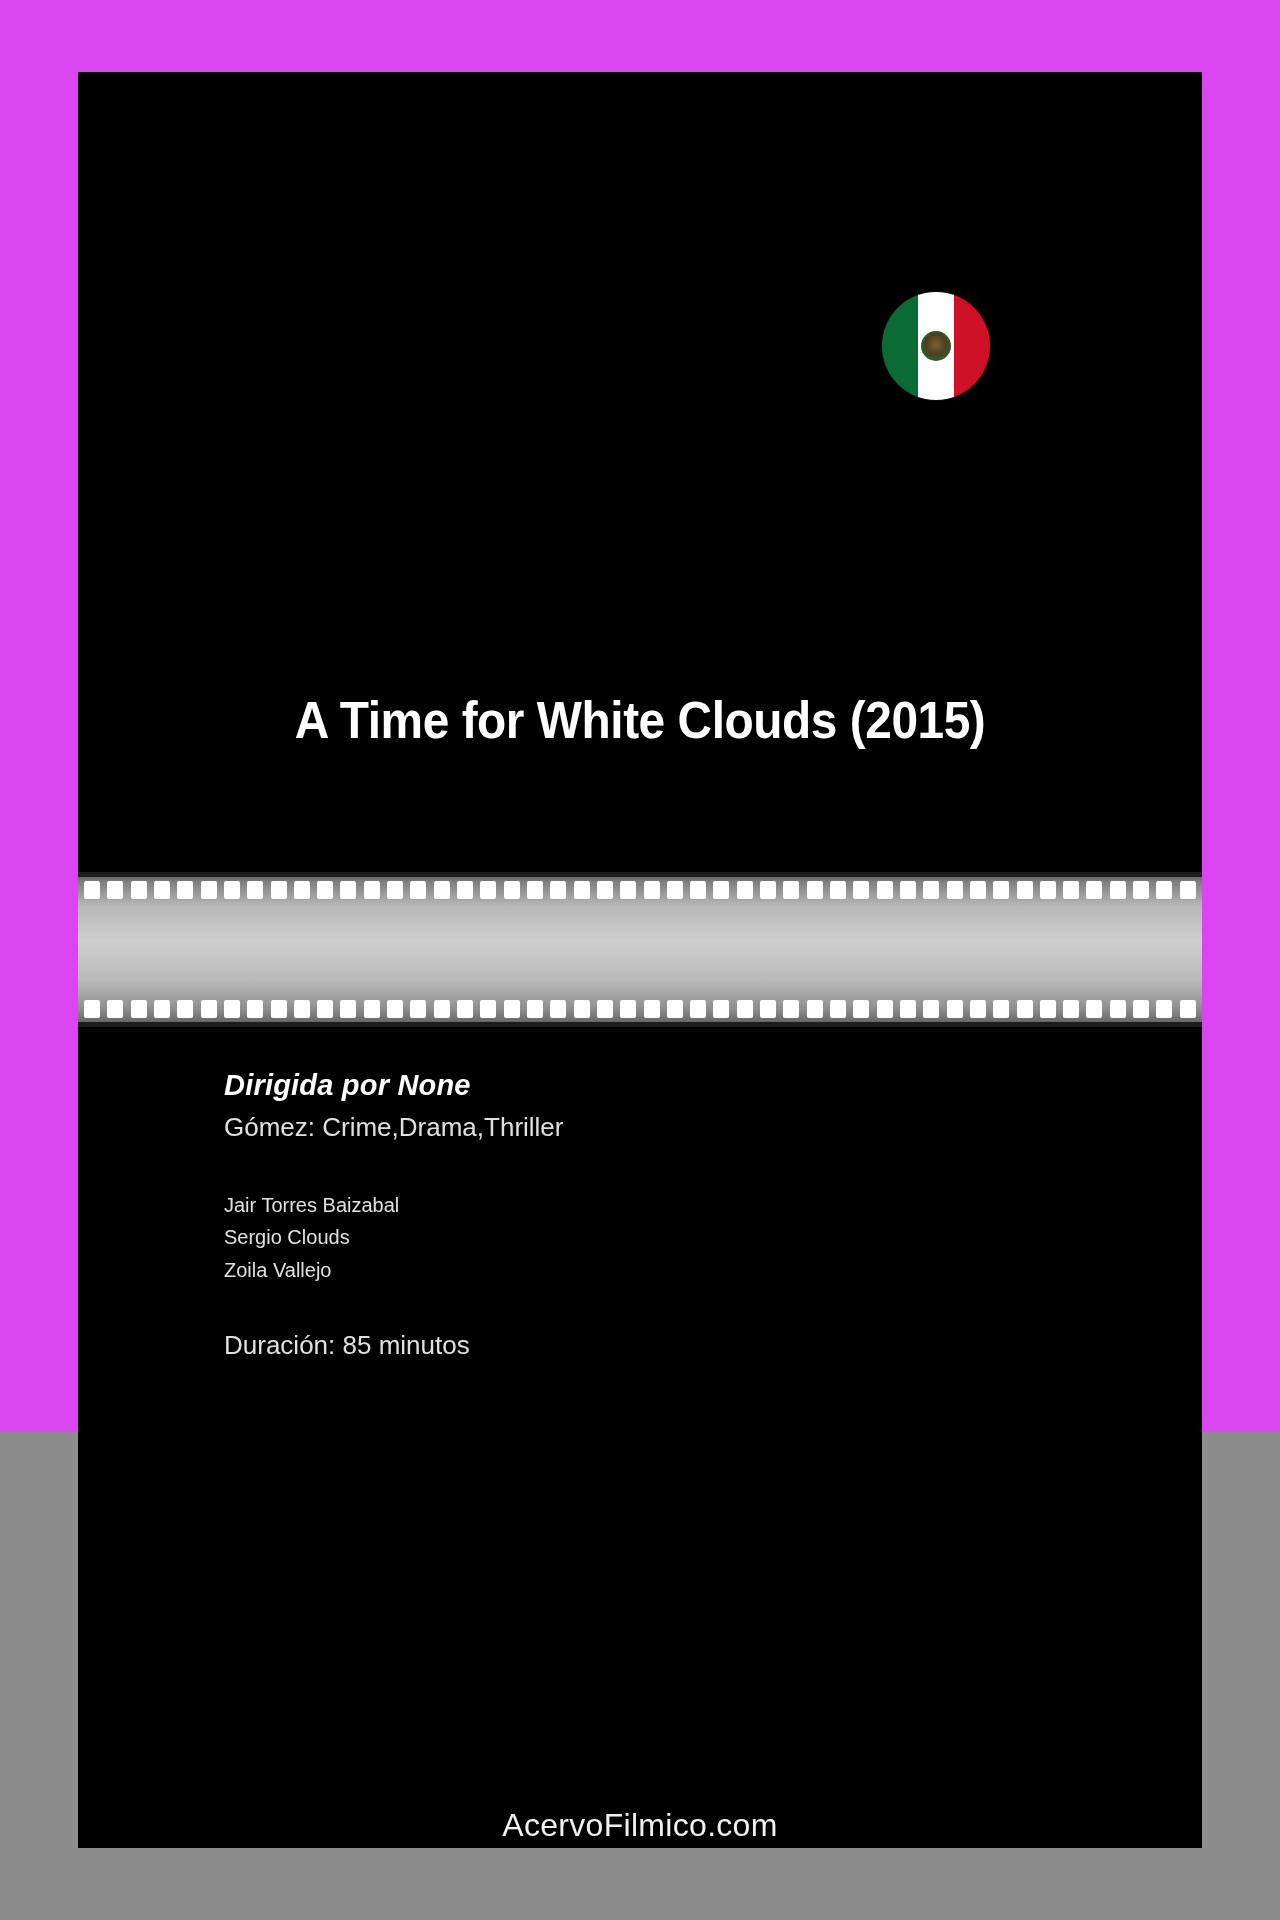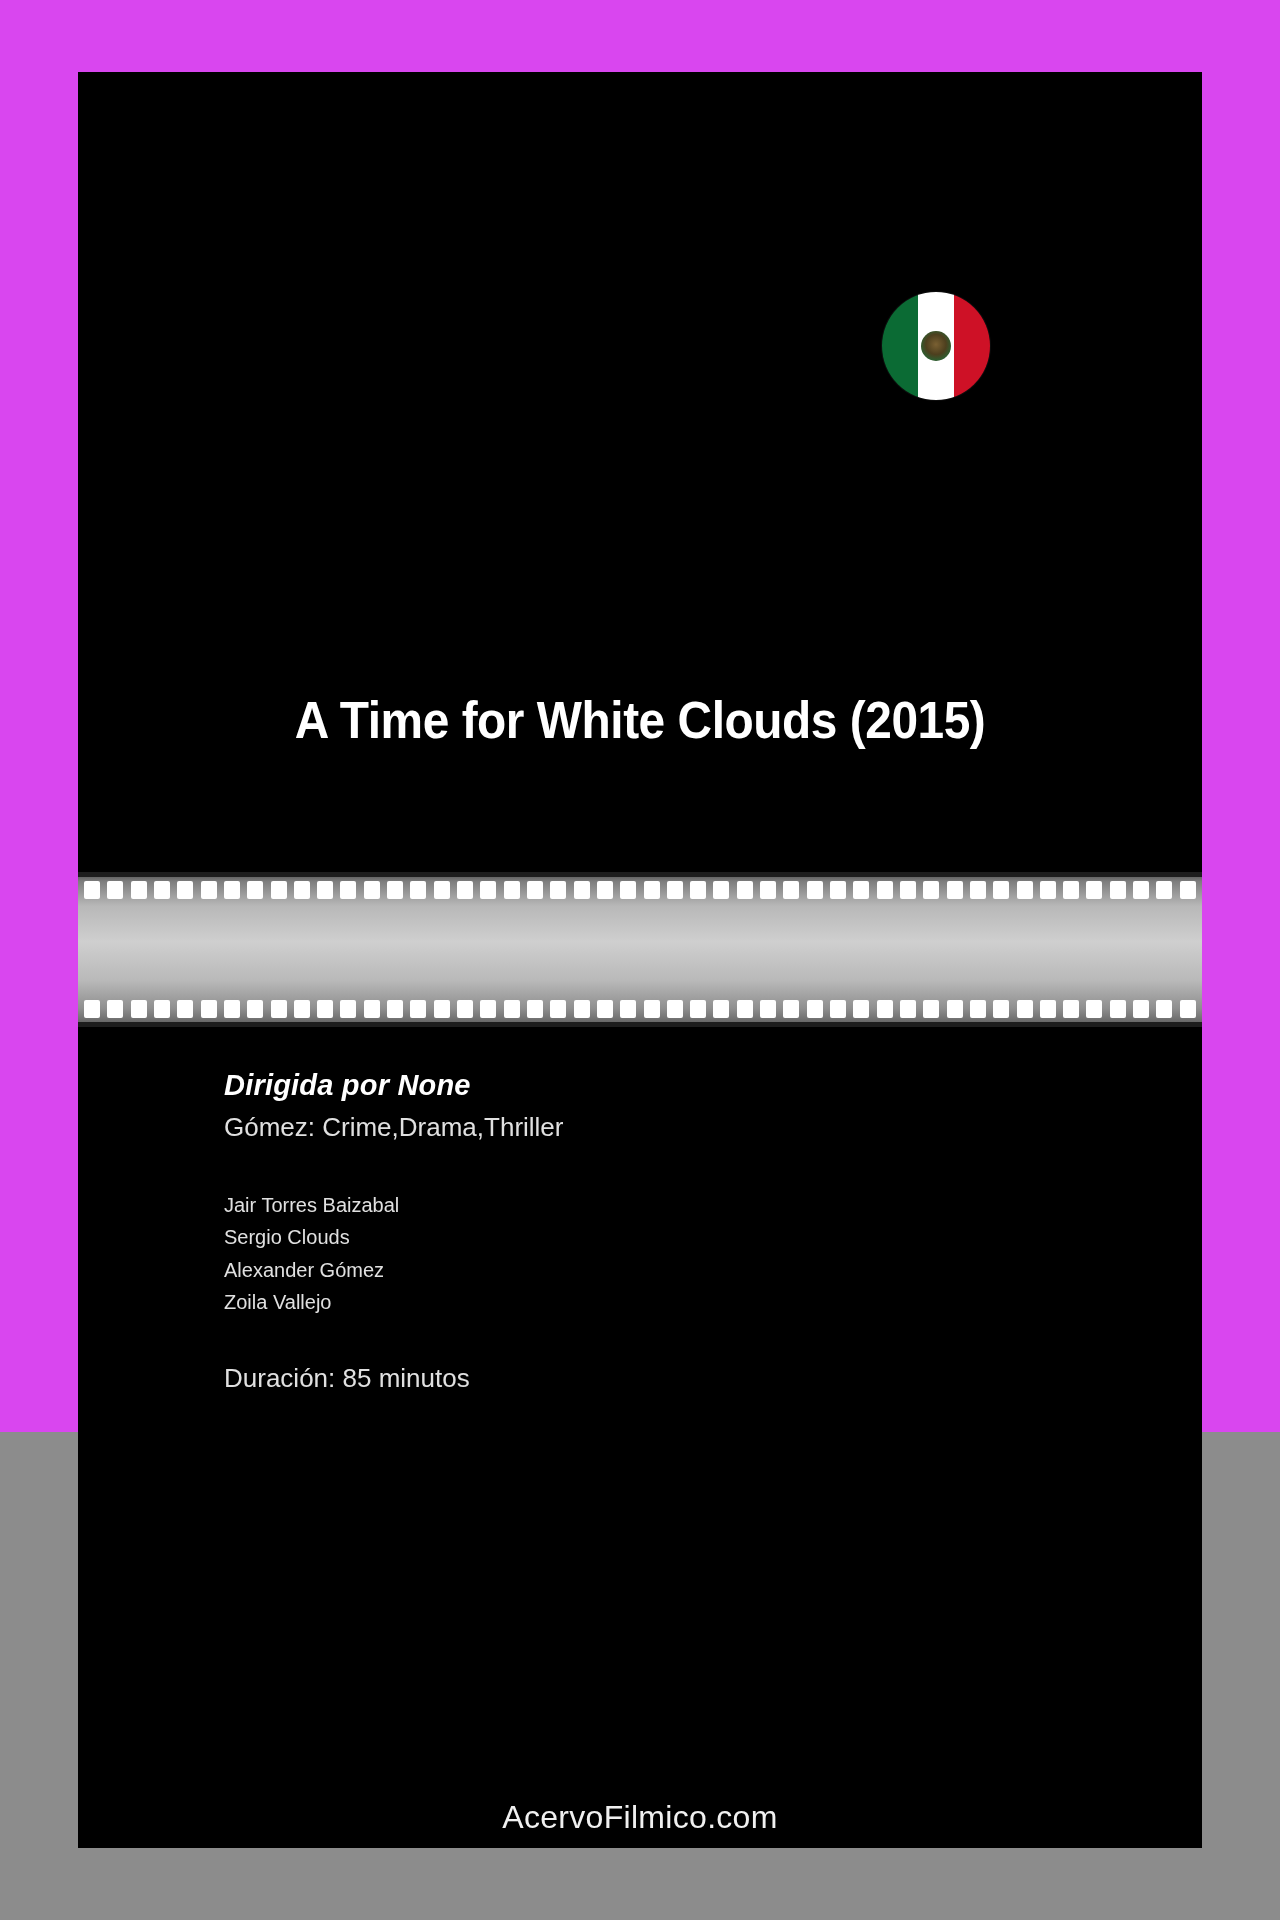--- a/index.html
+++ b/index.html
@@ -173,21 +173,21 @@
   .duration {
     font-size: 26px;
     color: #e0e0e0;
     margin: 0;
   }
 
   .site-footer {
     position: absolute;
     left: 0;
     right: 0;
-    bottom: 12px;
+    bottom: 4px;
     text-align: center;
     color: #f0f0f0;
     font-size: 32px;
     letter-spacing: 0.3px;
   }
 </style>
 </head>
 <body>
 
 <div class="poster-stage">
@@ -310,21 +310,20 @@
       <div class="strip-edge-bottom"></div>
     </div>
 
     <div class="info-section">
       <p class="director">Dirigida por None</p>
       <p class="genre">Gómez:  Crime,Drama,Thriller</p>
 
       <ul class="cast-list">
         <li>Jair Torres Baizabal</li>
         <li>Sergio Clouds</li>
-        <li>Alexander Gómez</li>
         <li>Zoila Vallejo</li>
       </ul>
 
       <p class="duration">Duración: 85 minutos</p>
 
       <div class="site-footer">AcervoFilmico.com</div>
     </div>
 
   </div>
 </div>

